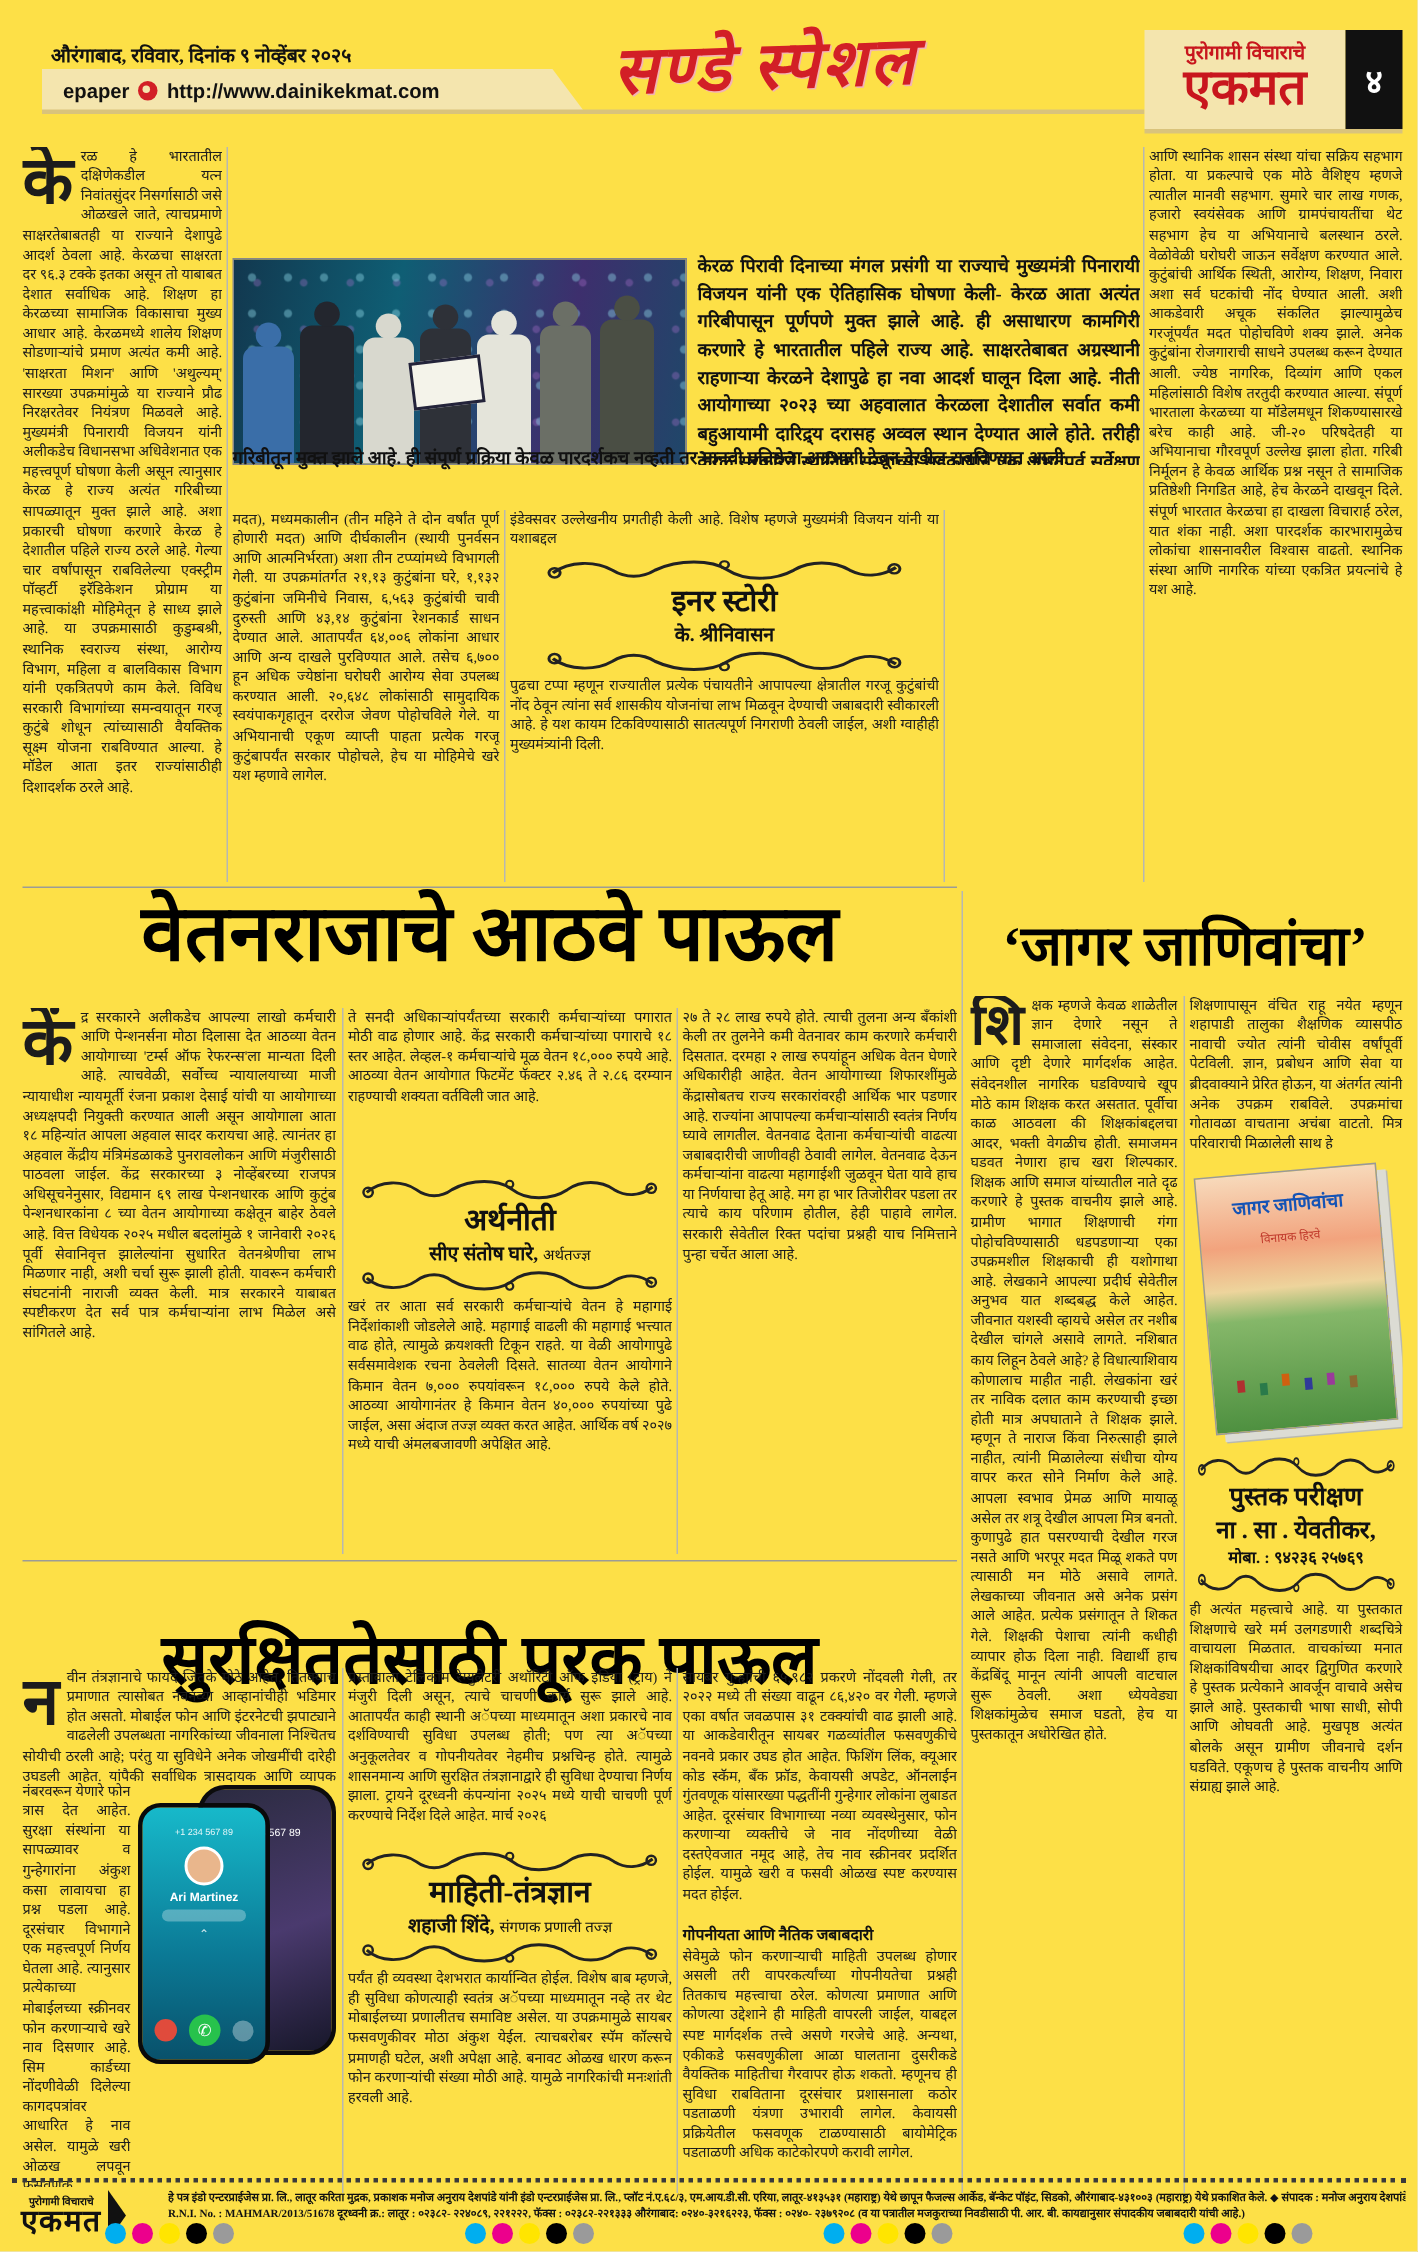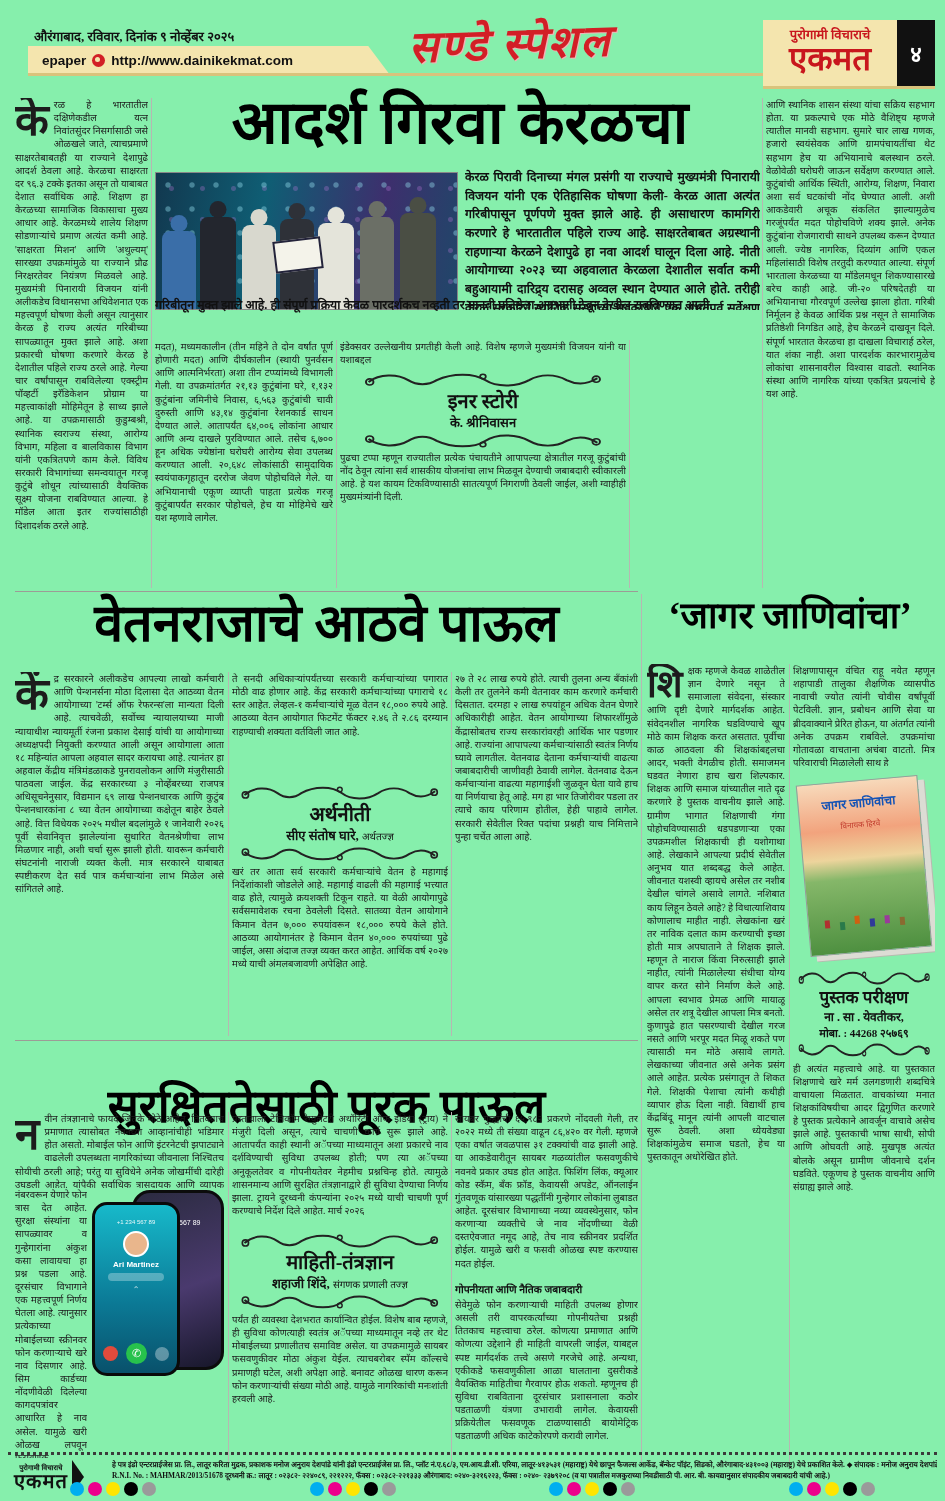--- a/index.html
+++ b/index.html
@@ -1,19 +1,19 @@
 <!DOCTYPE html>
 <html><head>
 <meta charset="utf-8">
 <style>
   * { margin:0; padding:0; box-sizing:border-box; }
   html,body { background:#e8e8e4; }
   #page {
     position:relative; width:945px; height:1501px; margin:0 auto;
-    background:#86efac; overflow:hidden; color:#111;
+    background:#fde047; overflow:hidden; color:#111;
     font-family:"Liberation Serif","DejaVu Serif",serif;
   }
   .abs { position:absolute; }
   .body-txt {
     font-size:9.6px; line-height:1.37; text-align:justify; overflow:hidden;
     color:#1c1c1c;
   }
   .vrule { position:absolute; width:1px; background:#b7b7b2; }
   .hrule { position:absolute; height:1px; background:#9c9c96; }
   
@@ -111,21 +111,20 @@
   </div>
   <div class="abs tan-line" style="left:28px; top:73px; width:735px; height:3px;"></div>
   <div class="abs special-script" style="left:360px; top:12px; width:300px;">सण्डे स्पेशल</div>
   <div class="abs masthead" style="left:763px; top:20px; width:134px; height:66px;">
     <div class="tag">पुरोगामी विचाराचे</div>
     <div class="brand">एकमत</div>
   </div>
   <div class="abs pageno" style="left:897px; top:20px; width:38px; height:66px;">४</div>
   <div class="abs tan-line" style="left:763px; top:86px; width:172px; height:3px;"></div>
 
-  <div class="abs headline" style="left:140px; top:92px; width:640px; font-size:60px; line-height:1.05;">आदर्श गिरवा केरळचा</div>
 
   <div class="abs body-txt" style="left:15px; top:98px; width:133px; height:490px;">
     <span class="drop">के</span><span>रळ हे भारतातील दक्षिणेकडील यत्न निवांतसुंदर निसर्गासाठी जसे ओळखले जाते, त्याचप्रमाणे साक्षरतेबाबतही या राज्याने देशापुढे आदर्श ठेवला आहे. केरळचा साक्षरता दर ९६.३ टक्के इतका असून तो याबाबत देशात सर्वाधिक आहे. शिक्षण हा केरळच्या सामाजिक विकासाचा मुख्य आधार आहे. केरळमध्ये शालेय शिक्षण सोडणाऱ्यांचे प्रमाण अत्यंत कमी आहे. 'साक्षरता मिशन' आणि 'अथुल्यम्' सारख्या उपक्रमांमुळे या राज्याने प्रौढ निरक्षरतेवर नियंत्रण मिळवले आहे. मुख्यमंत्री पिनारायी विजयन यांनी अलीकडेच विधानसभा अधिवेशनात एक महत्त्वपूर्ण घोषणा केली असून त्यानुसार केरळ हे राज्य अत्यंत गरिबीच्या सापळ्यातून मुक्त झाले आहे. अशा प्रकारची घोषणा करणारे केरळ हे देशातील पहिले राज्य ठरले आहे. गेल्या चार वर्षांपासून राबविलेल्या एक्स्ट्रीम पॉव्हर्टी इरॅडिकेशन प्रोग्राम या महत्त्वाकांक्षी मोहिमेतून हे साध्य झाले आहे. या उपक्रमासाठी कुडुम्बश्री, स्थानिक स्वराज्य संस्था, आरोग्य विभाग, महिला व बालविकास विभाग यांनी एकत्रितपणे काम केले. विविध सरकारी विभागांच्या समन्वयातून गरजू कुटुंबे शोधून त्यांच्यासाठी वैयक्तिक सूक्ष्म योजना राबविण्यात आल्या. हे मॉडेल आता इतर राज्यांसाठीही दिशादर्शक ठरले आहे.</span>
   </div>
   <div class="vrule" style="left:151px; top:98px; height:490px;"></div>
 
   <div class="abs photo" style="left:155px; top:172px; width:303px; height:138px;">
     <div class="fg" style="left:6px;  width:34px; height:78px; background:#3a6ea8;"></div>
     <div class="fg" style="left:44px; width:36px; height:92px; background:#23262e;"></div>
     <div class="fg" style="left:86px; width:34px; height:84px; background:#d8d8ce;"></div>
@@ -200,21 +199,21 @@
             <circle cx="110" cy="5" r="2.6" stroke="#222" fill="none" stroke-width="1.6"></circle>
           </svg>
         </div>
     </div>
     <div class="body-txt" style="height:125px;">खरं तर आता सर्व सरकारी कर्मचाऱ्यांचे वेतन हे महागाई निर्देशांकाशी जोडलेले आहे. महागाई वाढली की महागाई भत्त्यात वाढ होते, त्यामुळे क्रयशक्ती टिकून राहते. या वेळी आयोगापुढे सर्वसमावेशक रचना ठेवलेली दिसते. सातव्या वेतन आयोगाने किमान वेतन ७,००० रुपयांवरून १८,००० रुपये केले होते. आठव्या आयोगानंतर हे किमान वेतन ४०,००० रुपयांच्या पुढे जाईल, असा अंदाज तज्ज्ञ व्यक्त करत आहेत. आर्थिक वर्ष २०२७ मध्ये याची अंमलबजावणी अपेक्षित आहे.</div>
   </div>
   <div class="vrule" style="left:451px; top:672px; height:364px;"></div>
   <div class="abs body-txt" style="left:455px; top:672px; width:183px; height:364px;">२७ ते २८ लाख रुपये होते. त्याची तुलना अन्य बँकांशी केली तर तुलनेने कमी वेतनावर काम करणारे कर्मचारी दिसतात. दरमहा २ लाख रुपयांहून अधिक वेतन घेणारे अधिकारीही आहेत. वेतन आयोगाच्या शिफारशींमुळे केंद्रासोबतच राज्य सरकारांवरही आर्थिक भार पडणार आहे. राज्यांना आपापल्या कर्मचाऱ्यांसाठी स्वतंत्र निर्णय घ्यावे लागतील. वेतनवाढ देताना कर्मचाऱ्यांची वाढत्या जबाबदारीची जाणीवही ठेवावी लागेल. वेतनवाढ देऊन कर्मचाऱ्यांना वाढत्या महागाईशी जुळवून घेता यावे हाच या निर्णयाचा हेतू आहे. मग हा भार तिजोरीवर पडला तर त्याचे काय परिणाम होतील, हेही पाहावे लागेल. सरकारी सेवेतील रिक्त पदांचा प्रश्नही याच निमित्ताने पुन्हा चर्चेत आला आहे.</div>
 
   <div class="vrule" style="left:641px; top:594px; height:868px;"></div>
-  <div class="abs headline" style="left:645px; top:596px; width:290px; font-size:37px; line-height:1.1;">‘जागर जाणिवांचा’</div>
+  <div class="abs headline" style="left:645px; top:612px; width:290px; font-size:37px; line-height:1.1;">‘जागर जाणिवांचा’</div>
 
   <div class="abs body-txt" style="left:647px; top:664px; width:138px; height:798px;">
     <span class="drop" style="font-size:38px;">शि</span><span>क्षक म्हणजे केवळ शाळेतील ज्ञान देणारे नसून ते समाजाला संवेदना, संस्कार आणि दृष्टी देणारे मार्गदर्शक आहेत. संवेदनशील नागरिक घडविण्याचे खूप मोठे काम शिक्षक करत असतात. पूर्वीचा काळ आठवला की शिक्षकांबद्दलचा आदर, भक्ती वेगळीच होती. समाजमन घडवत नेणारा हाच खरा शिल्पकार. शिक्षक आणि समाज यांच्यातील नाते दृढ करणारे हे पुस्तक वाचनीय झाले आहे. ग्रामीण भागात शिक्षणाची गंगा पोहोचविण्यासाठी धडपडणाऱ्या एका उपक्रमशील शिक्षकाची ही यशोगाथा आहे. लेखकाने आपल्या प्रदीर्घ सेवेतील अनुभव यात शब्दबद्ध केले आहेत. जीवनात यशस्वी व्हायचे असेल तर नशीब देखील चांगले असावे लागते. नशिबात काय लिहून ठेवले आहे? हे विधात्याशिवाय कोणालाच माहीत नाही. लेखकांना खरं तर नाविक दलात काम करण्याची इच्छा होती मात्र अपघाताने ते शिक्षक झाले. म्हणून ते नाराज किंवा निरुत्साही झाले नाहीत, त्यांनी मिळालेल्या संधीचा योग्य वापर करत सोने निर्माण केले आहे. आपला स्वभाव प्रेमळ आणि मायाळू असेल तर शत्रू देखील आपला मित्र बनतो. कुणापुढे हात पसरण्याची देखील गरज नसते आणि भरपूर मदत मिळू शकते पण त्यासाठी मन मोठे असावे लागते. लेखकाच्या जीवनात असे अनेक प्रसंग आले आहेत. प्रत्येक प्रसंगातून ते शिकत गेले. शिक्षकी पेशाचा त्यांनी कधीही व्यापार होऊ दिला नाही. विद्यार्थी हाच केंद्रबिंदू मानून त्यांनी आपली वाटचाल सुरू ठेवली. अशा ध्येयवेड्या शिक्षकांमुळेच समाज घडतो, हेच या पुस्तकातून अधोरेखित होते.</span>
   </div>
   <div class="vrule" style="left:789px; top:664px; height:798px;"></div>
 
   <div class="abs" style="left:793px; top:664px; width:142px; height:798px; overflow:hidden;">
     <div class="body-txt" style="height:102px;">शिक्षणापासून वंचित राहू नयेत म्हणून शहापाडी तालुका शैक्षणिक व्यासपीठ नावाची ज्योत त्यांनी चोवीस वर्षांपूर्वी पेटविली. ज्ञान, प्रबोधन आणि सेवा या ब्रीदवाक्याने प्रेरित होऊन, या अंतर्गत त्यांनी अनेक उपक्रम राबविले. उपक्रमांचा गोतावळा वाचताना अचंबा वाटतो. मित्र परिवाराची मिळालेली साथ हे</div>
     <div class="book" style="position:relative; width:122px; height:172px; margin:14px auto 18px;">
       <div class="btitle">जागर जाणिवांचा</div>
@@ -224,22 +223,22 @@
     <div class="orn-box" style="width:140px; margin:0 auto;">
       <div class="flourish">
           <svg viewBox="0 0 220 20" width="96%" height="18" preserveAspectRatio="none">
             <path d="M6 11 C16 2 32 2 42 9 C50 15 60 15 68 9 C82 1 102 1 112 9 C122 17 140 17 152 9 C162 2 176 2 186 9 C196 15 206 13 214 7" stroke="#222" fill="none" stroke-width="2.2"></path>
             <circle cx="7" cy="11" r="3.4" stroke="#222" fill="none" stroke-width="1.8"></circle>
             <circle cx="213" cy="8" r="3.4" stroke="#222" fill="none" stroke-width="1.8"></circle>
             <circle cx="110" cy="5" r="2.6" stroke="#222" fill="none" stroke-width="1.6"></circle>
           </svg>
         </div>
       <div class="t1" style="font-size:17px;">पुस्तक परीक्षण</div>
-      <div class="t2" style="font-size:12px;text-align:center;">ना . सा . येवतीकर,</div>
-      <div class="t3">मोबा. : 44268 २५७६९</div>
+      <div class="t2" style="font-size:16px;text-align:center;">ना . सा . येवतीकर,</div>
+      <div class="t3">मोबा. : ९४२३६ २५७६९</div>
       <div class="flourish flip">
           <svg viewBox="0 0 220 20" width="96%" height="18" preserveAspectRatio="none">
             <path d="M6 11 C16 2 32 2 42 9 C50 15 60 15 68 9 C82 1 102 1 112 9 C122 17 140 17 152 9 C162 2 176 2 186 9 C196 15 206 13 214 7" stroke="#222" fill="none" stroke-width="2.2"></path>
             <circle cx="7" cy="11" r="3.4" stroke="#222" fill="none" stroke-width="1.8"></circle>
             <circle cx="213" cy="8" r="3.4" stroke="#222" fill="none" stroke-width="1.8"></circle>
             <circle cx="110" cy="5" r="2.6" stroke="#222" fill="none" stroke-width="1.6"></circle>
           </svg>
         </div>
     </div>
     <div class="body-txt" style="height:250px; margin-top:4px;">ही अत्यंत महत्त्वाचे आहे. या पुस्तकात शिक्षणाचे खरे मर्म उलगडणारी शब्दचित्रे वाचायला मिळतात. वाचकांच्या मनात शिक्षकांविषयीचा आदर द्विगुणित करणारे हे पुस्तक प्रत्येकाने आवर्जून वाचावे असेच झाले आहे. पुस्तकाची भाषा साधी, सोपी आणि ओघवती आहे. मुखपृष्ठ अत्यंत बोलके असून ग्रामीण जीवनाचे दर्शन घडविते. एकूणच हे पुस्तक वाचनीय आणि संग्राह्य झाले आहे.</div>

